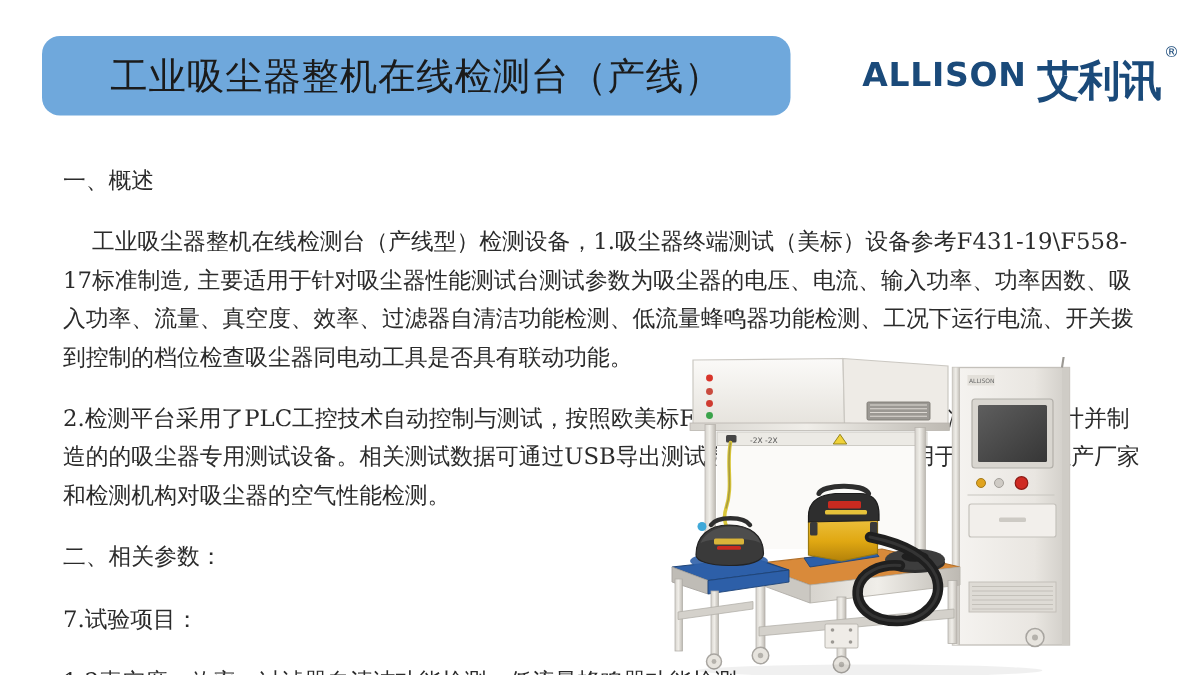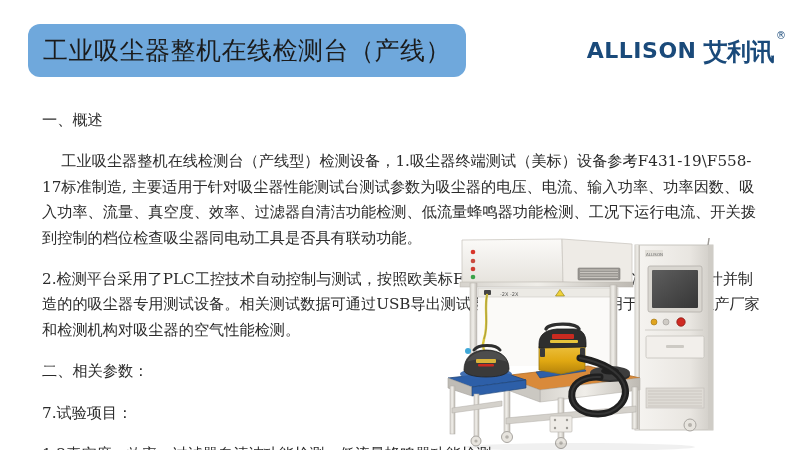--- a/index.html
+++ b/index.html
@@ -16,21 +16,21 @@
     height: 450px;
     background: #ffffff;
     overflow: hidden;
   }
 
   
   #title-bar {
     position: absolute;
     left: 28px;
     top: 24px;
-    width: 438px;
+    width: 499px;
     height: 53px;
     background: #6fa8dc;
     border-radius: 12px;
     display: flex;
     align-items: center;
     justify-content: center;
   }
   #title-text {
     font-family: "DejaVu Serif", "Liberation Serif", serif;
     font-size: 25px;
@@ -51,21 +51,21 @@
   #logo-latin {
     font-family: "DejaVu Sans", "Liberation Sans", sans-serif;
     font-weight: bold;
     font-size: 22px;
     color: #1a4a7a;
     letter-spacing: 0.5px;
   }
   #logo-cjk {
     font-family: "DejaVu Sans", "Liberation Sans", sans-serif;
     font-weight: bold;
-    font-size: 24px;
+    font-size: 28px;
     color: #1a4a7a;
     margin-left: 7px;
     letter-spacing: -0.5px;
   }
   #logo-reg {
     font-family: "DejaVu Sans", "Liberation Sans", sans-serif;
     font-size: 10px;
     color: #1a4a7a;
     margin-left: 2px;
     margin-top: -9px;

